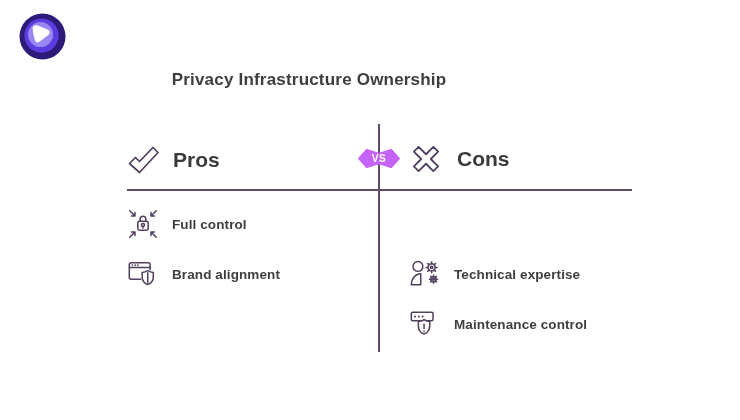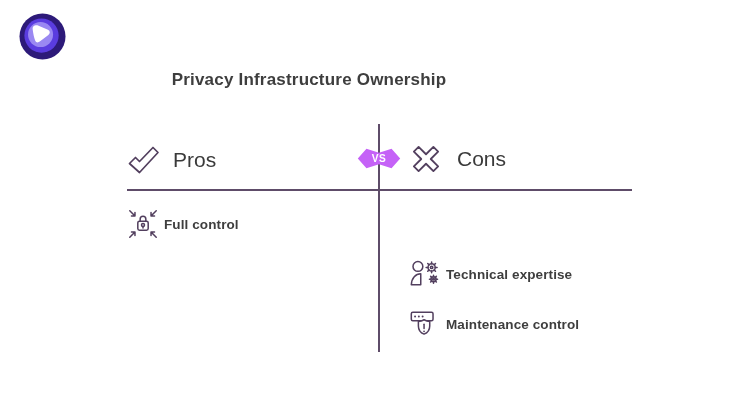--- a/index.html
+++ b/index.html
@@ -23,22 +23,22 @@
     margin:0;text-align:center;font-size:17px;font-weight:700;color:var(--text);letter-spacing:.2px;
   }
   .divider-v{position:absolute;left:378px;top:124px;width:1.6px;height:228px;background:var(--divider);}
   .divider-h{position:absolute;left:127px;top:189px;width:505px;height:1.6px;background:var(--divider);}
   .vs-badge{position:absolute;left:357px;top:145px;width:44px;height:27px;z-index:3;}
   .vs-text{fill:#ffffff;font-family:"Liberation Sans",sans-serif;font-size:10.5px;font-weight:700;letter-spacing:.5px;}
   .vs-shape{fill:var(--accent-purple);}
   .col-header{position:absolute;display:flex;align-items:center;gap:11px;height:38px;}
   .pros-header{left:124px;top:141px;}
   .cons-header{left:406px;top:140px;}
-  .col-heading{font-size:21px;font-weight:400;color:#3a3a3a;}
-  .row{position:absolute;display:flex;align-items:center;gap:4px;height:36px;}
+  .col-heading{font-size:21px;font-weight:700;color:#3a3a3a;}
+  .row{position:absolute;display:flex;align-items:center;gap:12px;height:36px;}
   .item-label{font-size:13.5px;font-weight:700;color:var(--text);letter-spacing:.1px;}
   .licon{stroke:var(--icon-stroke);fill:none;stroke-width:1.6;stroke-linecap:round;stroke-linejoin:round;}
   .licon-bold{stroke-width:1.7;}
   .fillw{fill:#ffffff;}
   .dotf{fill:var(--icon-stroke);stroke:none;}
   svg{display:block;}
 </style>
 </head>
 <body>
 
@@ -86,20 +86,32 @@
       <path class="licon" d="M4,32 L9.5,26.5 M5.8,26.5 L9.5,26.5 L9.5,30.2"></path>
       <path class="licon" d="M32,32 L26.5,26.5 M30.2,26.5 L26.5,26.5 L26.5,30.2"></path>
       <rect class="licon" x="12.5" y="15" width="11" height="9.5" rx="1.8"></rect>
       <path class="licon" d="M15,15 V12.8 a3,3 0 0 1 6,0 V15"></path>
       <circle class="licon" cx="18" cy="19" r="1.6"></circle>
       <path class="licon" d="M18,20.6 V22.3"></path>
     </svg>
     <span class="item-label">Full control</span>
   </div>
 
+  <div class="row" style="left:126px;top:256px;">
+    <svg viewBox="0 0 36 36" width="34" height="34">
+      <path class="licon" d="M25.5,13.5 V8 a2,2 0 0 0 -2,-2 H5.5 a2,2 0 0 0 -2,2 v13.5 a2,2 0 0 0 2,2 H15.5"></path>
+      <path class="licon" d="M3.5,11 H25.5"></path>
+      <circle class="dotf" cx="6.8" cy="8.5" r="0.95"></circle>
+      <circle class="dotf" cx="9.7" cy="8.5" r="0.95"></circle>
+      <circle class="dotf" cx="12.6" cy="8.5" r="0.95"></circle>
+      <path class="licon fillw" d="M23,14.5 c1.9,1.1 3.9,1.7 5.9,1.9 v4.4 c0,4.2 -2.2,6.9 -5.9,8.4 c-3.7,-1.5 -5.9,-4.2 -5.9,-8.4 v-4.4 c2,-0.2 4,-0.8 5.9,-1.9 z"></path>
+      <path class="licon" d="M23,16.6 V27.4"></path>
+    </svg>
+    <span class="item-label">Brand alignment</span>
+  </div>
 
 
 
   <div class="row" style="left:408px;top:256px;">
     <svg viewBox="0 0 36 36" width="34" height="34">
       <circle class="licon" cx="10.5" cy="10" r="5.2"></circle>
       <path class="licon" d="M3.5,29.5 C3.8,22 8.2,17.8 13.5,17.8 V29.5 Z"></path>
       <circle class="licon" cx="25" cy="11" r="3.8"></circle>
       <circle class="licon" cx="25" cy="11" r="1.3"></circle>
       <path class="licon" d="M28.8,11 L30.8,11 M27.69,13.69 L29.1,15.1 M25,14.8 L25,16.8 M22.31,13.69 L20.9,15.1 M21.2,11 L19.2,11 M22.31,8.31 L20.9,6.9 M25,7.2 L25,5.2 M27.69,8.31 L29.1,6.9"></path>

